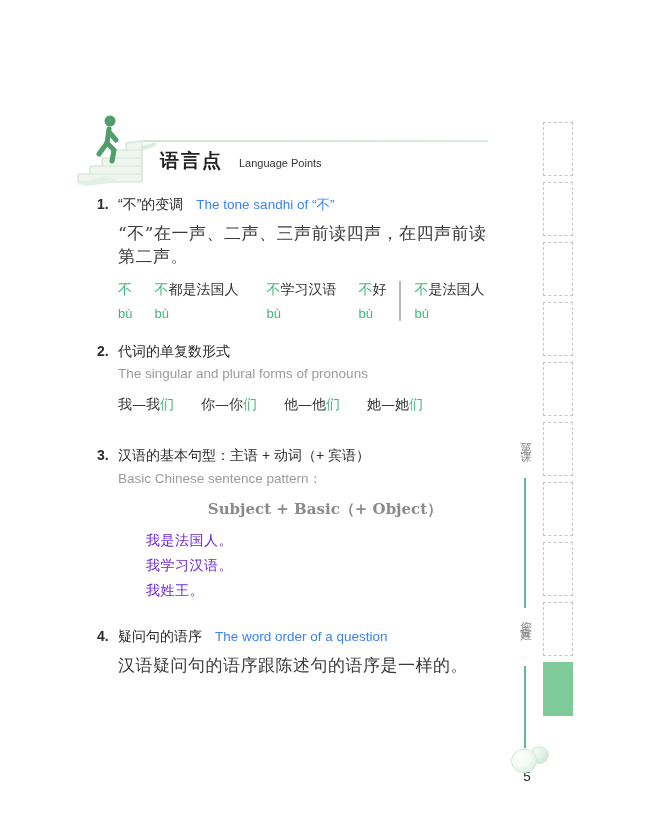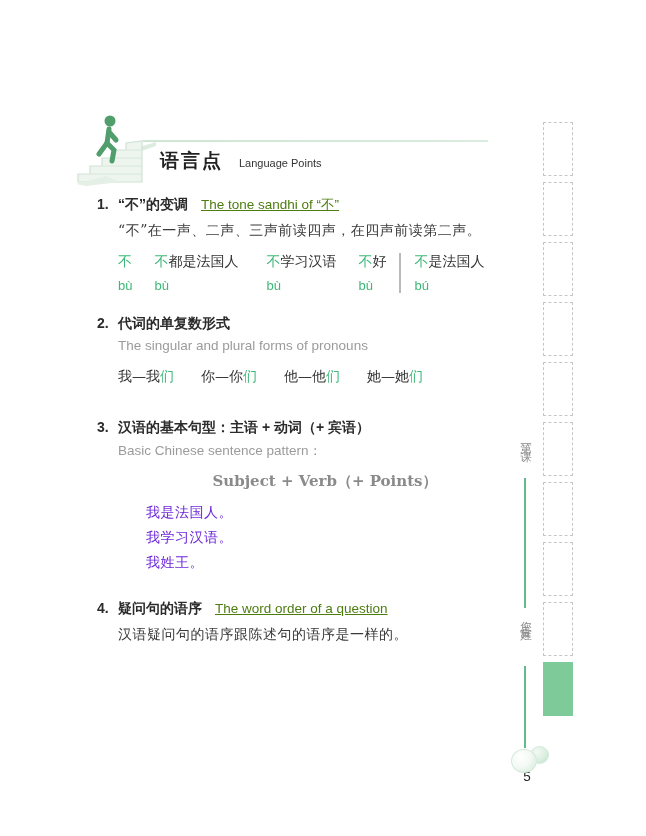--- a/index.html
+++ b/index.html
@@ -18,26 +18,26 @@
   .header-line { position: absolute; left: 143px; top: 140px; width: 345px; height: 2px;
                  background: linear-gradient(to right, #cfe6d6, #d9ecdf); }
   .header-title { position: absolute; left: 160px; top: 148px; display: flex; align-items: baseline; }
   .header-title .zh { font-size: 19px; font-weight: bold; color: #222; letter-spacing: 2px; }
   .header-title .en { font-size: 11px; color: #333; margin-left: 16px; }
 
   
   .content { position: absolute; left: 97px; top: 196px; width: 395px; }
   .sec-head { display: flex; align-items: baseline; }
   .sec-num { font-size: 14px; font-weight: bold; width: 21px; flex: 0 0 21px; }
-  .sec-title-zh { font-size: 14px; font-weight: bold; color: #2b2b2b; }
-  .sec-title-en { font-size: 13.5px; color: #4d7c0f; margin-left: 13px; text-decoration: underline; }
+  .sec-title-zh { font-size: 14px; font-weight: normal; color: #2b2b2b; }
+  .sec-title-en { font-size: 13.5px; color: #3b82f6; margin-left: 13px; }
   .sec-body { padding-left: 21px; }
 
   .zh-note { font-family: "DejaVu Serif", "Liberation Serif", serif;
-             font-size: 14px; color: #3a3a3a; margin-top: 8px; letter-spacing: .5px; }
+             font-size: 17px; color: #3a3a3a; margin-top: 8px; letter-spacing: .5px; }
   .en-note { font-family: "DejaVu Serif", "Liberation Serif", serif;
              font-size: 13.5px; color: #919191; line-height: 23px;
              margin-top: 6px; text-align: justify; }
 
   
   .examples { display: flex; align-items: stretch; margin-top: 13px; }
   .ex-col { display: flex; flex-direction: column; }
   .ex-hanzi { font-family: "DejaVu Serif", "Liberation Serif", serif; font-size: 14px; color: #333; white-space: nowrap; }
   .ex-hanzi .g { color: #3cb878; }
   .ex-pinyin { font-size: 13px; color: #3cb878; margin-top: 7px; }
@@ -163,21 +163,21 @@
       </div>
     </div>
 
     <div class="section mt33">
       <div class="sec-head">
         <span class="sec-num">3.</span>
         <span class="sec-title-zh">汉语的基本句型：主语 + 动词（+ 宾语）</span>
       </div>
       <div class="sub-below">Basic Chinese sentence pattern：</div>
       <div class="sec-body">
-        <div class="pattern">Subject + Verb（+ Points）</div>
+        <div class="pattern">Subject + Basic（+ Object）</div>
         <div class="sentences">
           <div>我是法国人。</div>
           <div>我学习汉语。</div>
           <div>我姓王。</div>
         </div>
       </div>
     </div>
 
     <div class="section mt25">
       <div class="sec-head">

